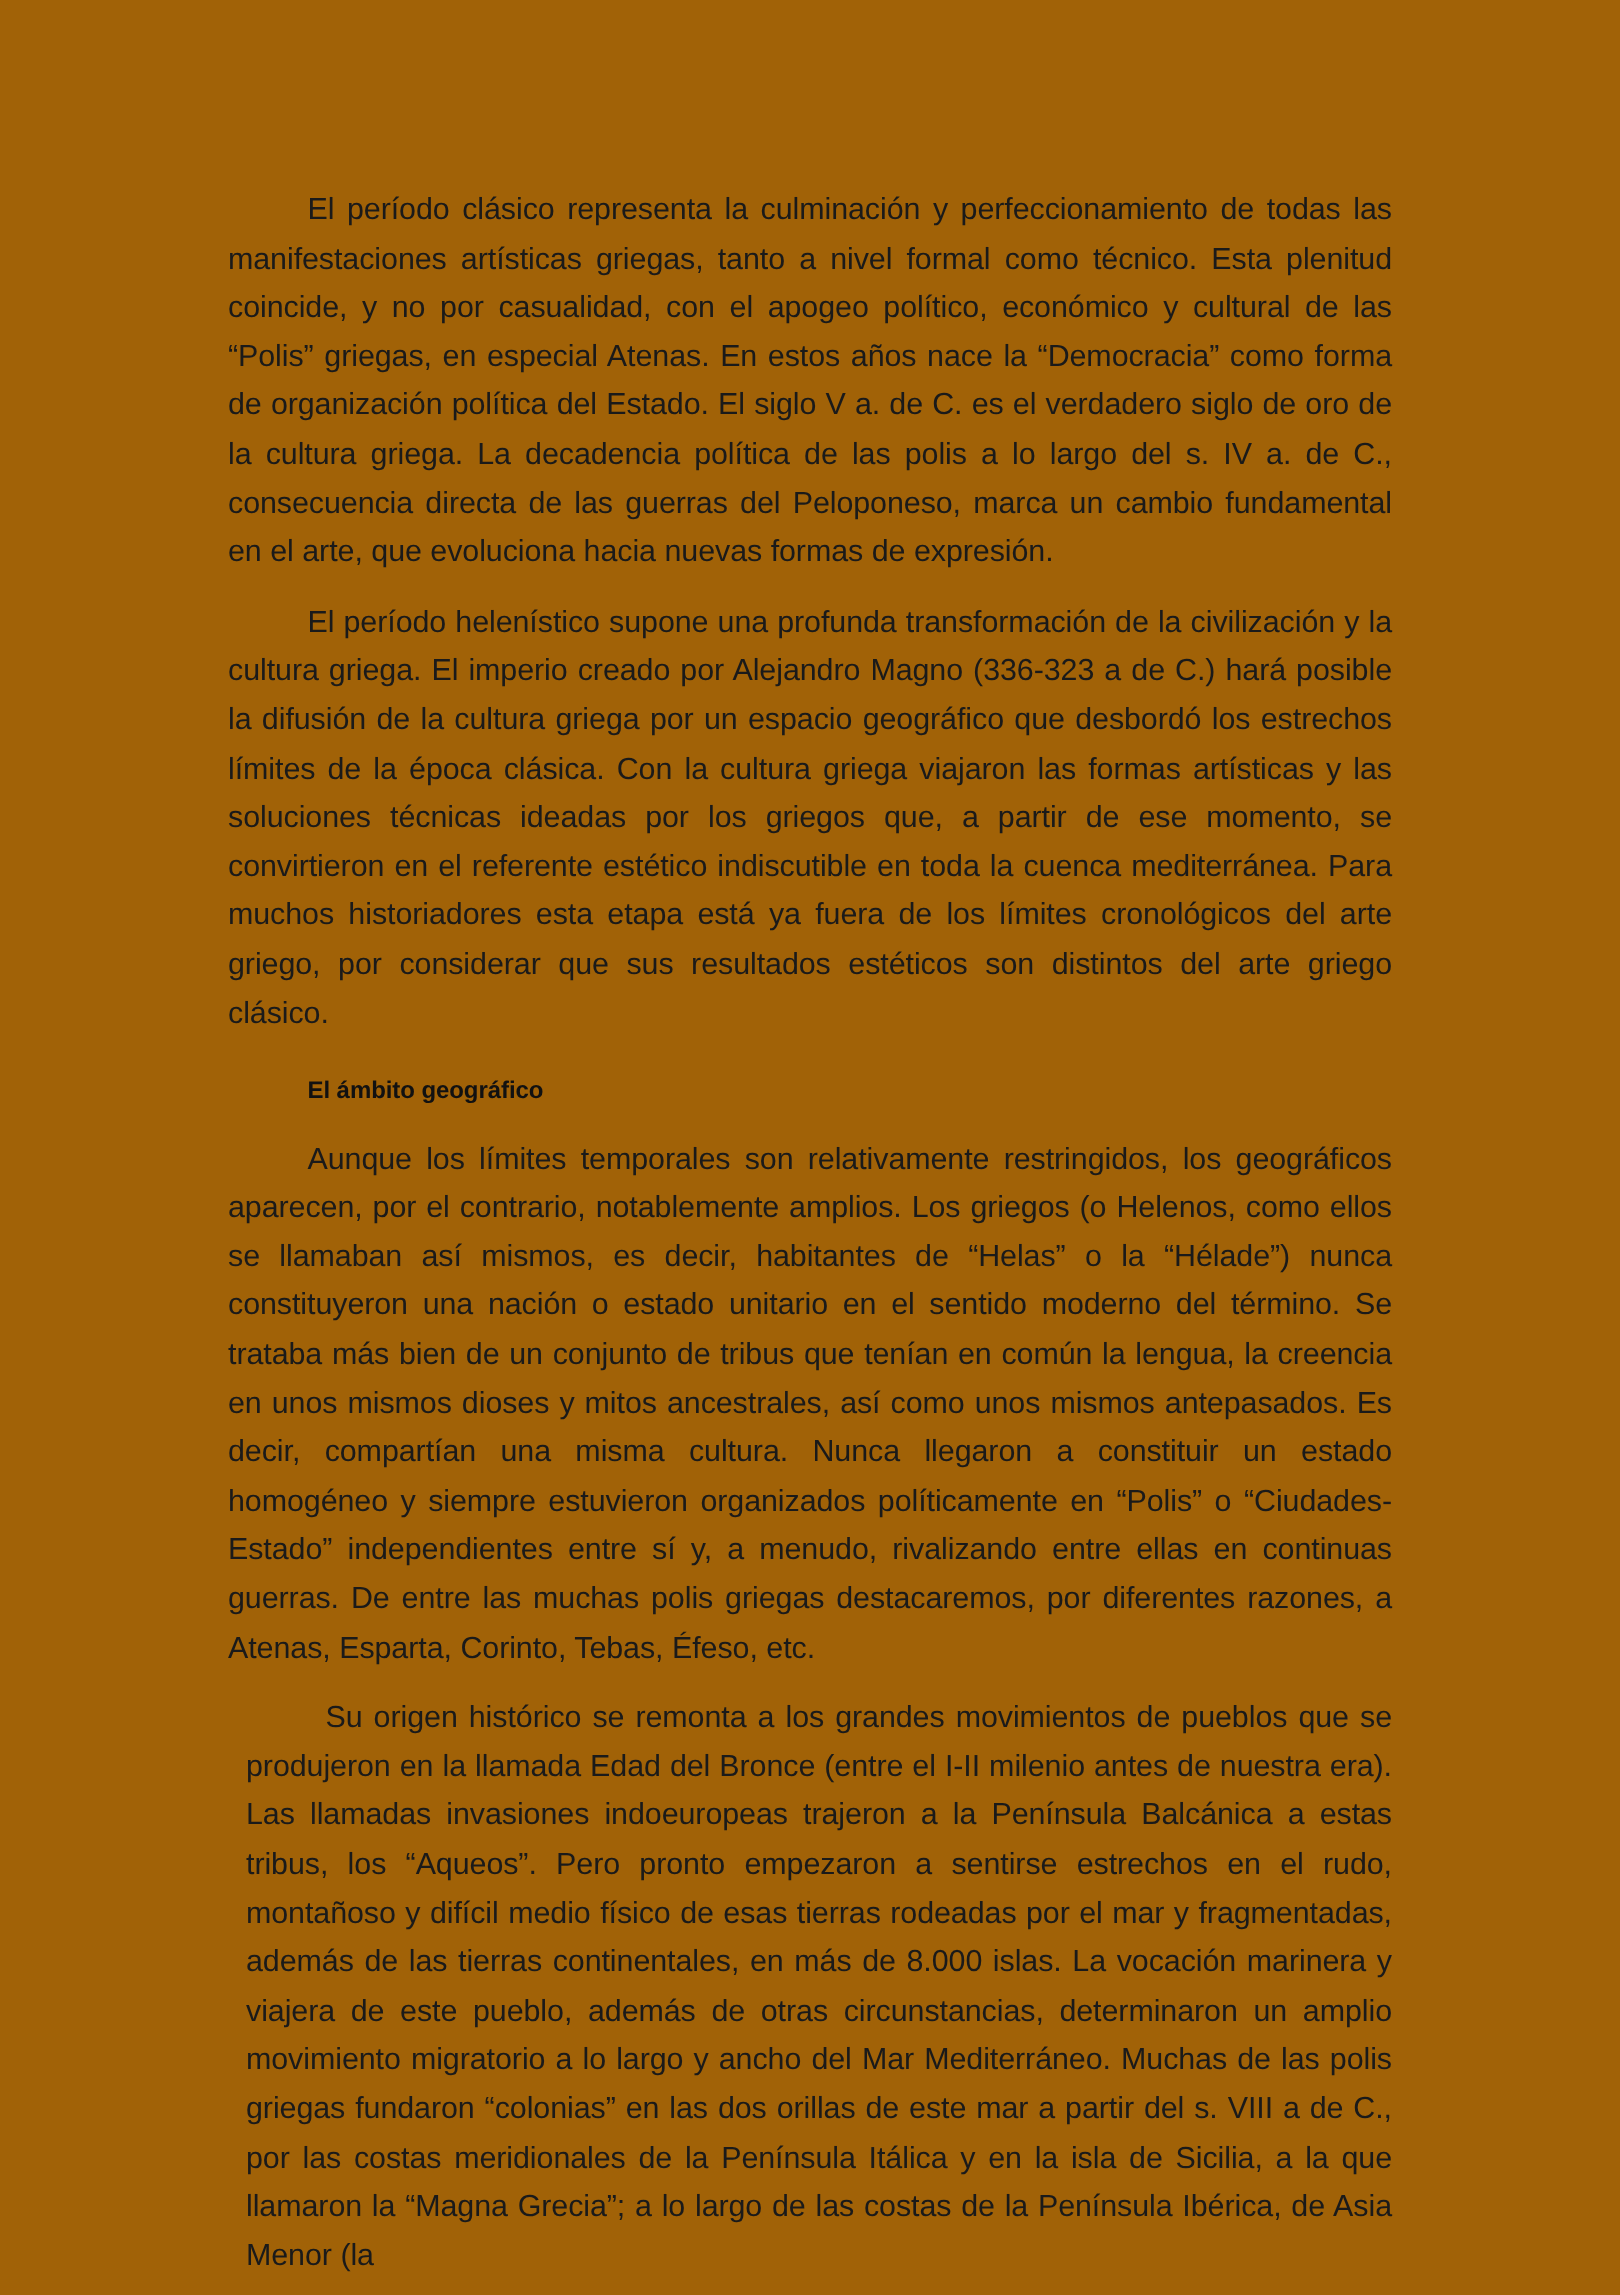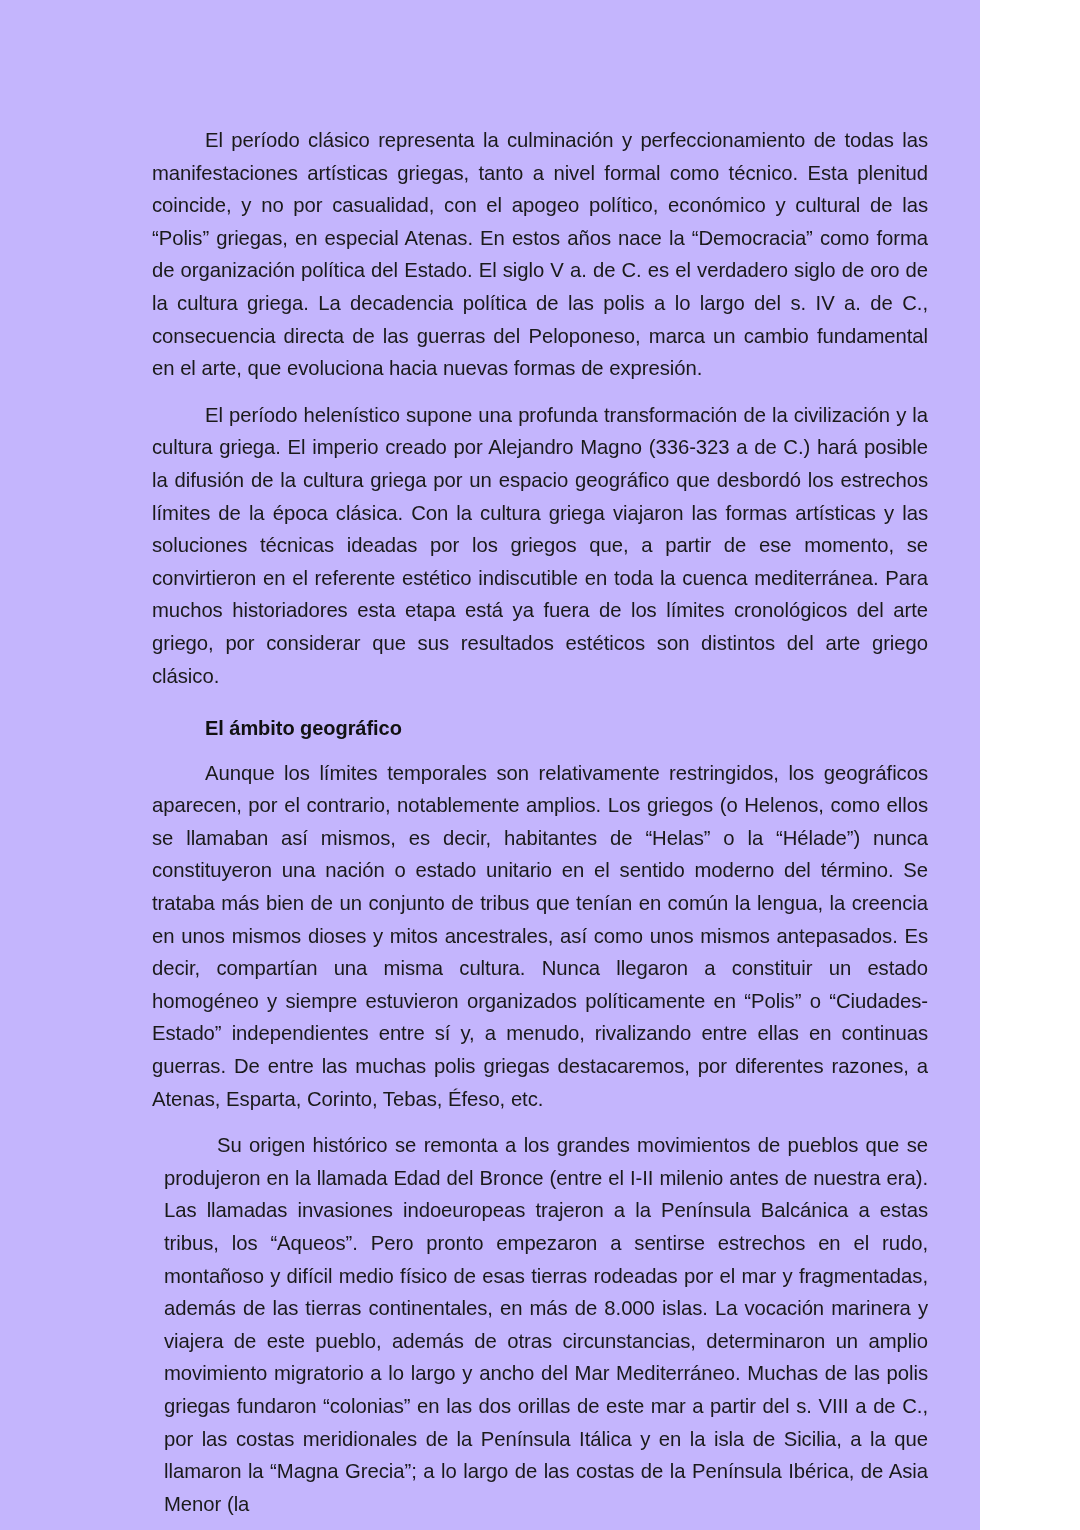--- a/index.html
+++ b/index.html
@@ -4,23 +4,23 @@
 <title>Documento</title>
 <style>
   html, body {
     margin: 0;
     padding: 0;
     background: #ffffff;
   }
 
   .page {
     position: relative;
-    width: 980px;
+    width: 1080px;
     height: 1530px;
-    background: #c4b5fd;
+    background: #a16207;
     box-sizing: border-box;
     overflow: hidden;
     font-family: "Liberation Sans", "DejaVu Sans", sans-serif;
     color: #1a1a1a;
   }
 
   .content {
     position: absolute;
     left: 152px;
     top: 124px;
@@ -42,21 +42,21 @@
   }
 
   .doc-paragraph:last-child {
     margin-bottom: 0;
     margin-left: 12px;
   }
 
   .section-heading {
     margin: 20px 0 12px 0;
     padding: 0;
-    font-size: 20px;
+    font-size: 16px;
     line-height: 32.6px;
     font-weight: 700;
     text-indent: 53px;
     color: #111111;
     letter-spacing: -0.05px;
   }
 </style>
 </head>
 <body>
 

